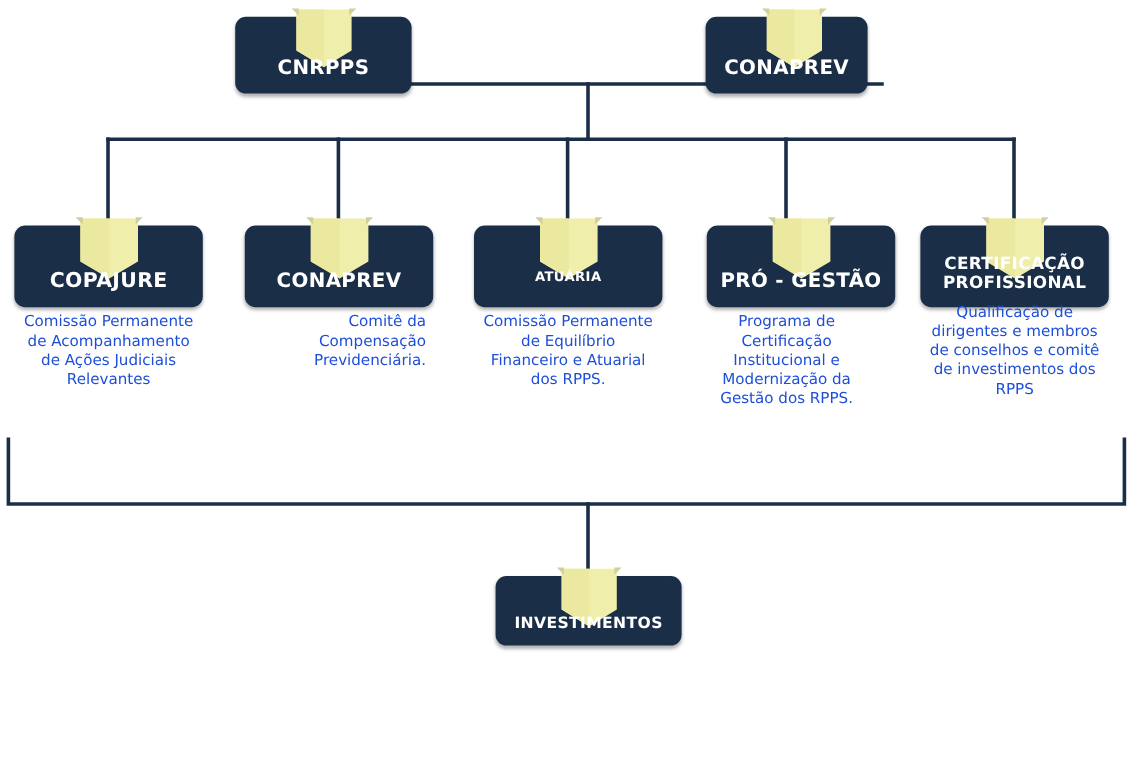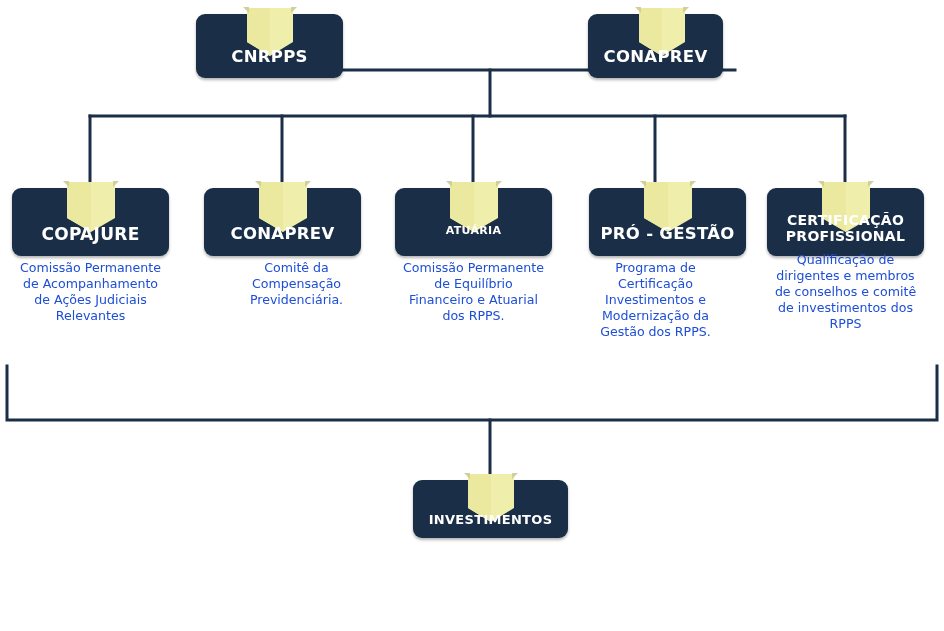--- a/index.html
+++ b/index.html
@@ -122,21 +122,21 @@
 
   <div class="node" style="left:204px; top:188px; width:157px; height:68px;">
     <svg class="ribbon" style="left:51px; top:-8px;" width="56" height="56" viewBox="0 0 56 56">
       <path d="M4,2 L52,2 L52,38 L28,52 L4,38 Z" fill="#f0eeab"></path>
       <path d="M4,2 L28,2 L28,52 L4,38 Z" fill="#ebe9a0"></path>
       <path d="M0,1 L6,1 L6,7 Z" fill="#cfd09a"></path>
       <path d="M56,1 L50,1 L50,7 Z" fill="#cfd09a"></path>
     </svg>
     <div class="node-label" style="top:37px; font-size:16.5px;">CONAPREV</div>
   </div>
-  <div class="caption" style="left:208px; top:260px; width:177px;">Comitê da
+  <div class="caption" style="left:178px; top:260px; width:177px;text-align:right;">Comitê da
 Compensação
 Previdenciária.</div>
 
   <div class="node" style="left:395px; top:188px; width:157px; height:68px;">
     <svg class="ribbon" style="left:51px; top:-8px;" width="56" height="56" viewBox="0 0 56 56">
       <path d="M4,2 L52,2 L52,38 L28,52 L4,38 Z" fill="#f0eeab"></path>
       <path d="M4,2 L28,2 L28,52 L4,38 Z" fill="#ebe9a0"></path>
       <path d="M0,1 L6,1 L6,7 Z" fill="#cfd09a"></path>
       <path d="M56,1 L50,1 L50,7 Z" fill="#cfd09a"></path>
     </svg>
@@ -151,21 +151,21 @@
     <svg class="ribbon" style="left:51px; top:-8px;" width="56" height="56" viewBox="0 0 56 56">
       <path d="M4,2 L52,2 L52,38 L28,52 L4,38 Z" fill="#f0eeab"></path>
       <path d="M4,2 L28,2 L28,52 L4,38 Z" fill="#ebe9a0"></path>
       <path d="M0,1 L6,1 L6,7 Z" fill="#cfd09a"></path>
       <path d="M56,1 L50,1 L50,7 Z" fill="#cfd09a"></path>
     </svg>
     <div class="node-label" style="top:37px; font-size:16.5px;">PRÓ - GESTÃO</div>
   </div>
   <div class="caption" style="left:567px; top:260px; width:177px;">Programa de
 Certificação
-Investimentos e
+Institucional e
 Modernização da
 Gestão dos RPPS.</div>
 
   <div class="node" style="left:767px; top:188px; width:157px; height:68px;">
     <svg class="ribbon" style="left:51px; top:-8px;" width="56" height="56" viewBox="0 0 56 56">
       <path d="M4,2 L52,2 L52,38 L28,52 L4,38 Z" fill="#f0eeab"></path>
       <path d="M4,2 L28,2 L28,52 L4,38 Z" fill="#ebe9a0"></path>
       <path d="M0,1 L6,1 L6,7 Z" fill="#cfd09a"></path>
       <path d="M56,1 L50,1 L50,7 Z" fill="#cfd09a"></path>
     </svg>

